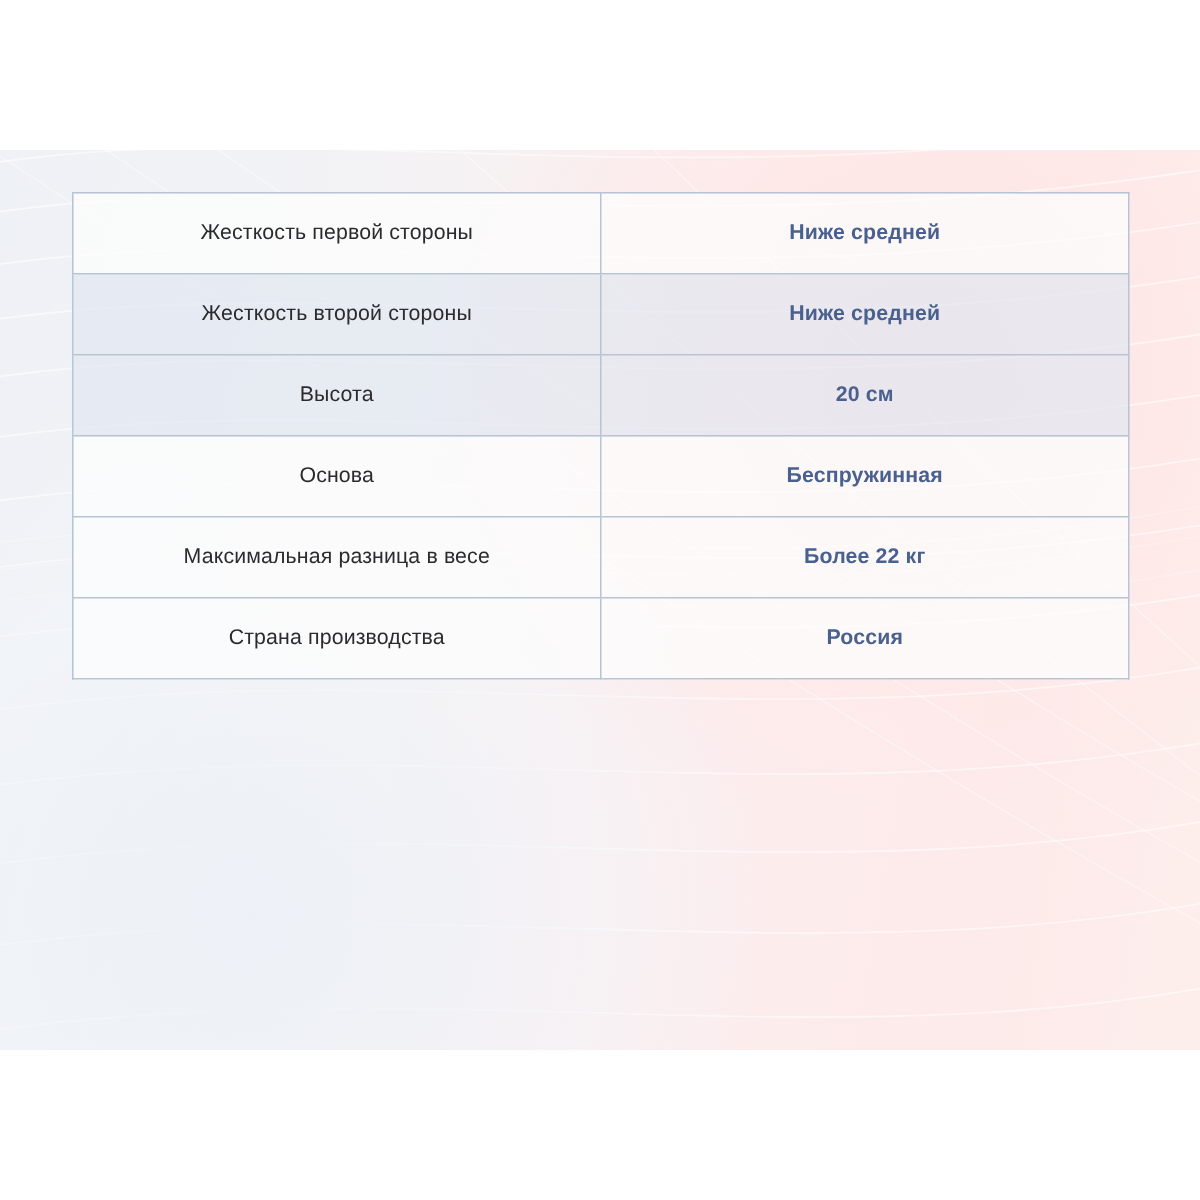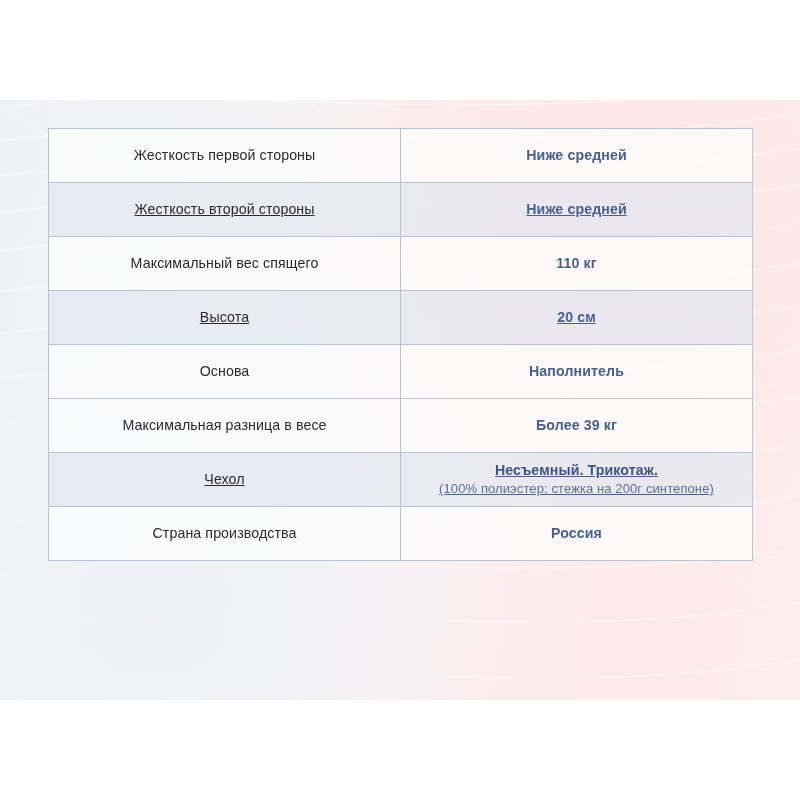--- a/index.html
+++ b/index.html
@@ -88,21 +88,21 @@
     text-align: center;
     height: 54px;
     box-sizing: border-box;
   }
   
   #spec-table col.c-label { width: 352px; }
   #spec-table col.c-value { width: 352px; }
 
   
   tr.row-odd  td { background: rgba(253, 252, 252, 0.80); }
-  tr.row-even td { background: rgba(226, 231, 241, 0.72); text-decoration: underline; }
+  tr.row-even td { background: rgba(226, 231, 241, 0.72); }
 
   td.cell-label {
     color: #2b2b2e;
     font-size: 14.2px;
     font-weight: 400;
     letter-spacing: 0.1px;
     line-height: 1.3;
   }
   td.cell-value {
     color: #4a6190;
@@ -178,48 +178,37 @@
       <tr class="row-odd">
         <td class="cell-label">Жесткость первой стороны</td>
         <td class="cell-value">Ниже средней</td>
       </tr>
 
       <tr class="row-even">
         <td class="cell-label">Жесткость второй стороны</td>
         <td class="cell-value">Ниже средней</td>
       </tr>
 
-      <tr class="row-odd">
-        <td class="cell-label">Максимальный вес спящего</td>
-        <td class="cell-value">110 кг</td>
-      </tr>
 
       <tr class="row-even">
         <td class="cell-label">Высота</td>
         <td class="cell-value">20 см</td>
       </tr>
 
       <tr class="row-odd">
         <td class="cell-label">Основа</td>
-        <td class="cell-value">Наполнитель</td>
+        <td class="cell-value">Беспружинная</td>
       </tr>
 
 
       <tr class="row-odd">
         <td class="cell-label">Максимальная разница в весе</td>
-        <td class="cell-value">Более 39 кг</td>
-      </tr>
-
-      <tr class="row-even row-tall">
-        <td class="cell-label">Чехол</td>
-        <td class="cell-value">
-          <span class="value-main">Несъемный. Трикотаж.</span>
-          <span class="value-sub">(100% полиэстер; стежка на 200г синтепоне)</span>
-        </td>
-      </tr>
+        <td class="cell-value">Более 22 кг</td>
+      </tr>
+
 
       <tr class="row-odd">
         <td class="cell-label">Страна производства</td>
         <td class="cell-value">Россия</td>
       </tr>
 
 
     </tbody>
   </table>
 

